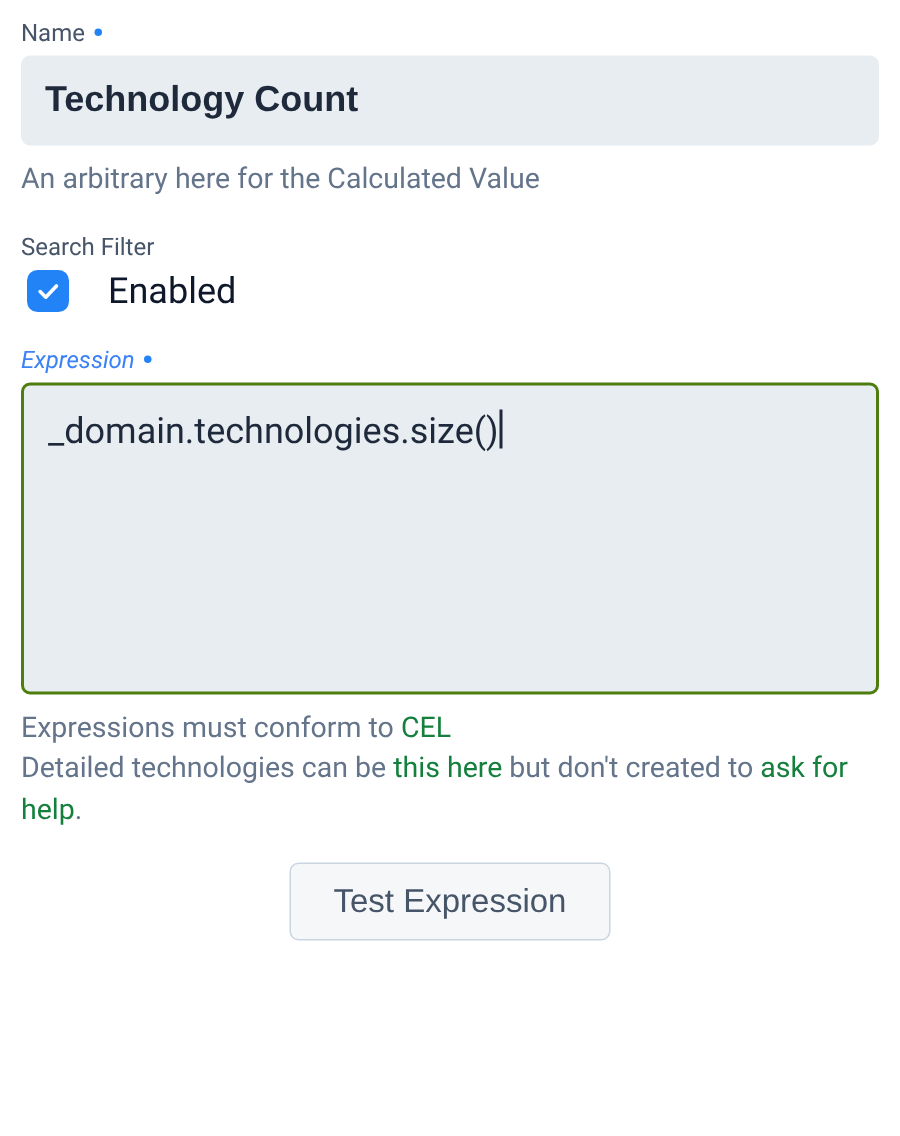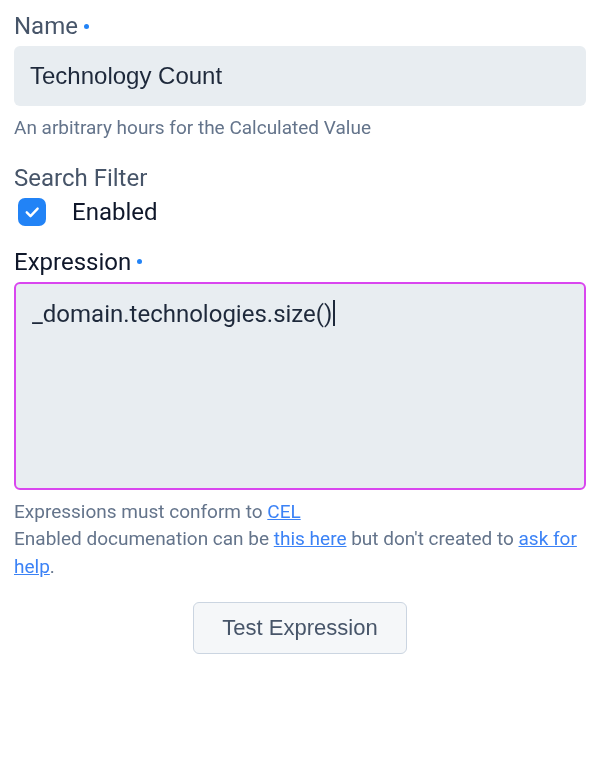--- a/index.html
+++ b/index.html
@@ -11,43 +11,44 @@
     color: #334155;
   }
   .field-group { margin-bottom: 22px; }
   .label-row {
     display: flex;
     align-items: center;
     gap: 6px;
     margin-bottom: 6px;
   }
   .field-label {
-    font-size: 24px;
+    font-size: 16px;
     color: #475569;
     font-weight: 400;
   }
   .field-label.focused {
-    color: #0f172a;
+    color: #3b82f6;
+    font-style: italic;
   }
   .req-dot {
     width: 5px;
     height: 5px;
     border-radius: 50%;
     background: #2283f6;
     display: inline-block;
   }
   .text-input {
     width: 100%;
     background: #e8edf1;
     border: none;
     border-radius: 6px;
     padding: 16px 16px;
     font-size: 24px;
     color: #1e293b;
-    font-weight: 400;
+    font-weight: 700;
     outline: none;
   }
   .help-text {
     font-size: 19px;
     color: #64748b;
     margin-top: 8px;
     line-height: 1.45;
   }
   .checkbox-row {
     display: flex;
@@ -67,43 +68,42 @@
     flex-shrink: 0;
   }
   .checkbox svg { width: 18px; height: 18px; }
   .checkbox-label {
     font-size: 24px;
     color: #0f172a;
   }
   .textarea-wrap {
     width: 100%;
     background: #e8edf1;
-    border: 2px solid #d946ef;
+    border: 2px solid #4d7c0f;
     border-radius: 6px;
     padding: 16px 16px;
     min-height: 208px;
     position: relative;
   }
   .expr-text {
     font-size: 24px;
     color: #1e293b;
     white-space: pre-wrap;
     display: inline;
   }
   .caret {
     display: inline-block;
     width: 1.5px;
     height: 26px;
     background: #1e293b;
     vertical-align: text-bottom;
     margin-left: 1px;
   }
   .link {
-    color: #3b82f6;
-    text-decoration: underline;
+    color: #15803d;
     cursor: pointer;
   }
   .btn-row {
     display: flex;
     justify-content: center;
     margin-top: 22px;
   }
   .btn {
     background: #f5f7f9;
     border: 1px solid #cbd5e1;
@@ -116,21 +116,21 @@
 </style>
 </head>
 <body>
 
 <div class="field-group">
   <div class="label-row">
     <span class="field-label">Name</span>
     <span class="req-dot"></span>
   </div>
   <input type="text" class="text-input" value="Technology Count" style="">
-  <div class="help-text">An arbitrary hours for the Calculated Value</div>
+  <div class="help-text">An arbitrary here for the Calculated Value</div>
 </div>
 
 <div class="field-group">
   <div class="label-row">
     <span class="field-label">Search Filter</span>
   </div>
   <div class="checkbox-row">
     <div class="checkbox">
       <svg viewBox="0 0 24 24">
         <path d="M5 12.5 L10 17.5 L19.5 7.5" stroke="#ffffff" stroke-width="3.2" fill="none" stroke-linecap="round" stroke-linejoin="round"></path>
@@ -143,19 +143,19 @@
 <div class="field-group" style="margin-bottom:10px;">
   <div class="label-row">
     <span class="field-label focused">Expression</span>
     <span class="req-dot"></span>
   </div>
   <div class="textarea-wrap">
     <span class="expr-text">_domain.technologies.size()</span><span class="caret"></span>
   </div>
   <div class="help-text">
     <span>Expressions must conform to </span><a class="link">CEL</a><br>
-    <span>Enabled documenation can be </span><a class="link">this here</a><span> but don't created to </span><a class="link">ask for help</a><span>.</span>
+    <span>Detailed technologies can be </span><a class="link">this here</a><span> but don't created to </span><a class="link">ask for help</a><span>.</span>
   </div>
 </div>
 
 <div class="btn-row">
   <button class="btn">Test Expression</button>
 </div>
 
 </body></html>

